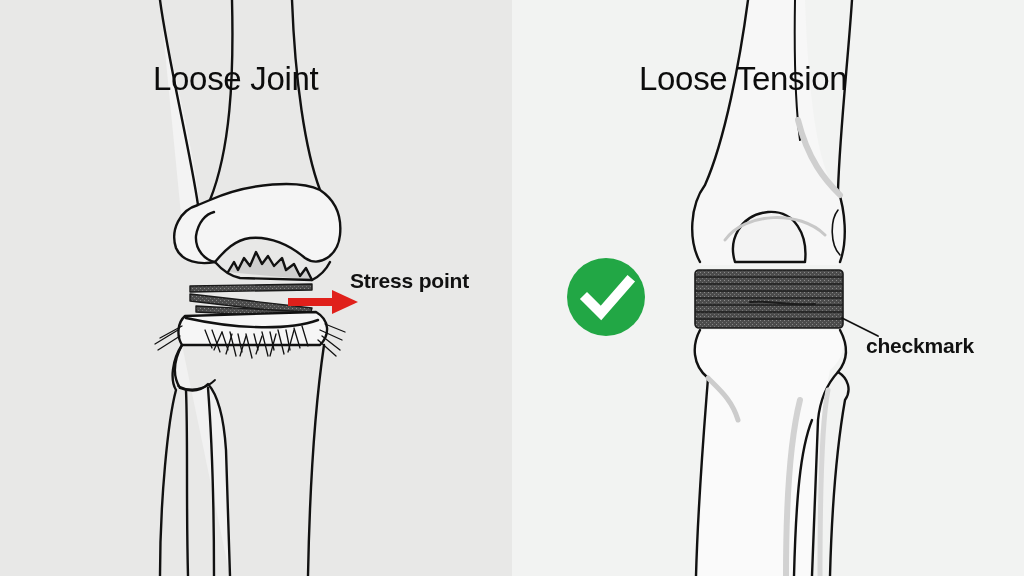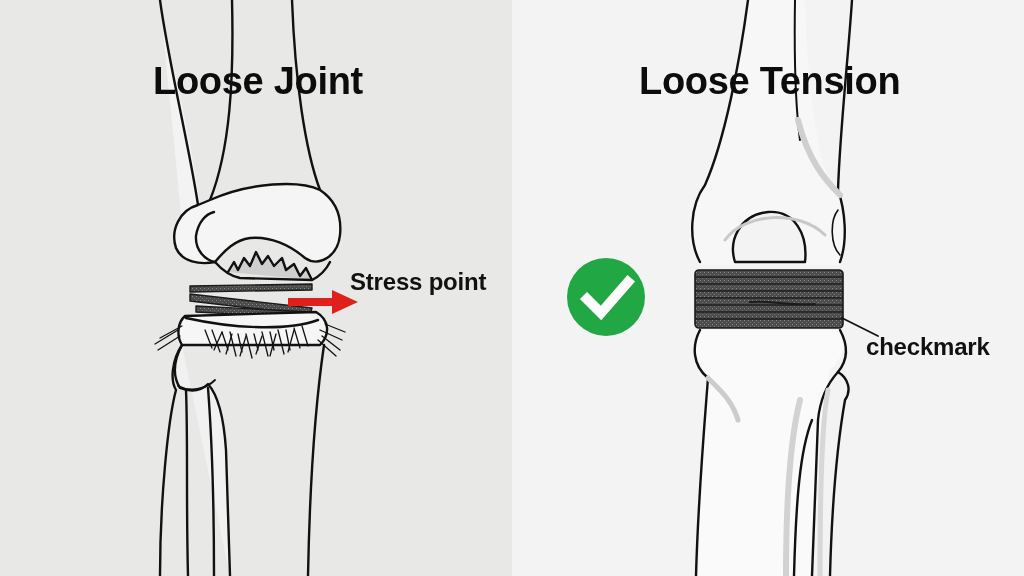--- a/index.html
+++ b/index.html
@@ -3,27 +3,27 @@
   <meta charset="utf-8">
   <style>
     * { margin: 0; padding: 0; box-sizing: border-box; }
     html, body { width: 1024px; height: 576px; overflow: hidden; }
     body { position: relative; font-family: "Liberation Sans", sans-serif; background: #f2f3f2; }
     .panel { position: absolute; top: 0; height: 576px; }
     .panel-left { left: 0; width: 512px; background: #e8e8e7; }
     .panel-right { left: 512px; width: 512px; background: #f2f3f2; }
     svg.art { position: absolute; left: 0; top: 0; width: 1024px; height: 576px; }
     .title {
-      position: absolute; font-weight: 700; font-size: 38px; color: #0c0c0c;
+      position: absolute; font-weight: 400; font-size: 33px; color: #0c0c0c;
       letter-spacing: -0.3px; white-space: nowrap; line-height: 1;
     }
     .title-left { left: 153px; top: 62px; }
     .title-right { left: 639px; top: 62px; }
     .label {
-      position: absolute; font-weight: 700; font-size: 24px; color: #111;
+      position: absolute; font-weight: 700; font-size: 21px; color: #111;
       white-space: nowrap; line-height: 1; letter-spacing: -0.2px;
     }
     .label-stress { left: 350px; top: 270px; }
     .label-check { left: 866px; top: 335px; }
     .check-badge {
       position: absolute; left: 567px; top: 258px; width: 78px; height: 78px;
       border-radius: 50%; background: #22a745;
     }
     .check-badge svg { width: 78px; height: 78px; display: block; }
   </style>

